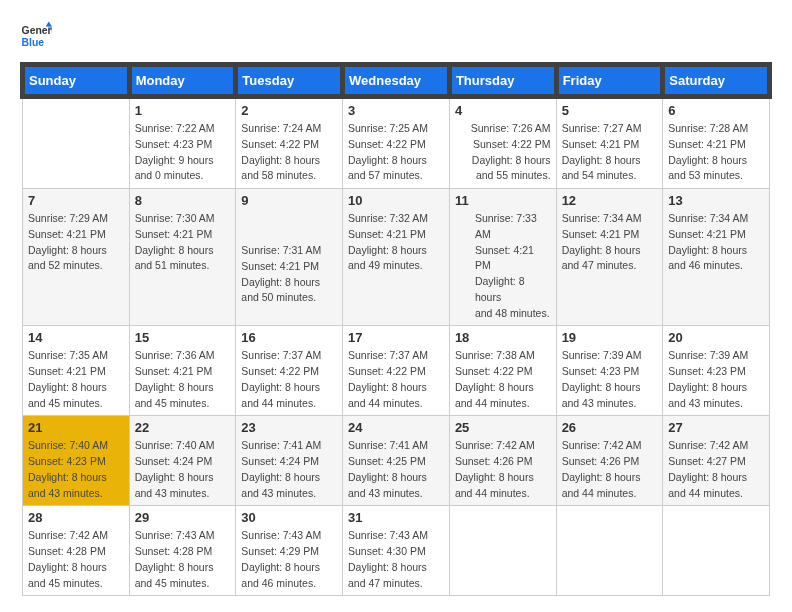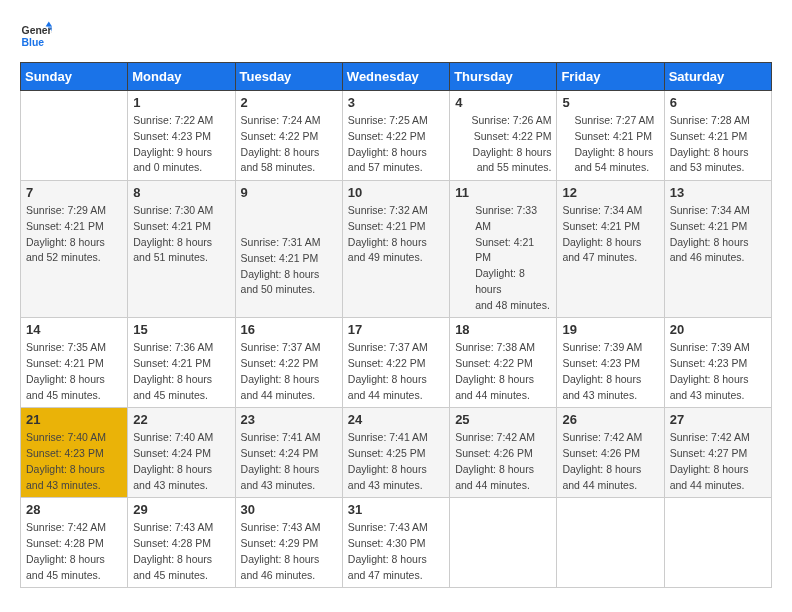--- a/index.html
+++ b/index.html
@@ -43,21 +43,21 @@
       border-collapse: collapse;
       border: 1px solid #ccc;
     }
     .calendar th {
       background-color: #1a73e8;
       color: #fff;
       padding: 6px 4px;
       font-size: 13px;
       font-weight: bold;
       text-align: left;
-      border: 1px solid #404040;
+      border: 5px solid #404040;
     }
     .calendar td {
       border: 1px solid #ccc;
       vertical-align: top;
       padding: 4px 5px;
       width: 107px;
       min-height: 80px;
       font-size: 11px;
       color: #333;
     }
@@ -141,21 +141,21 @@
         </td>
         <td style="background-color: rgb(255, 255, 255);">
           <span class="day-number">4</span>
           <div class="day-info" style="white-space: pre-line; text-align: right;">Sunrise: 7:26 AM
 Sunset: 4:22 PM
 Daylight: 8 hours
 and 55 minutes.</div>
         </td>
         <td style="background-color: rgb(255, 255, 255);">
           <span class="day-number">5</span>
-          <div class="day-info" style="white-space: pre-line; margin-left: 12px;">Sunrise: 7:27 AM
+          <div class="day-info" style="white-space: pre-line;">Sunrise: 7:27 AM
 Sunset: 4:21 PM
 Daylight: 8 hours
 and 54 minutes.</div>
         </td>
         <td style="background-color: rgb(255, 255, 255);">
           <span class="day-number">6</span>
           <div class="day-info" style="white-space: pre-line;">Sunrise: 7:28 AM
 Sunset: 4:21 PM
 Daylight: 8 hours
 and 53 minutes.</div>

